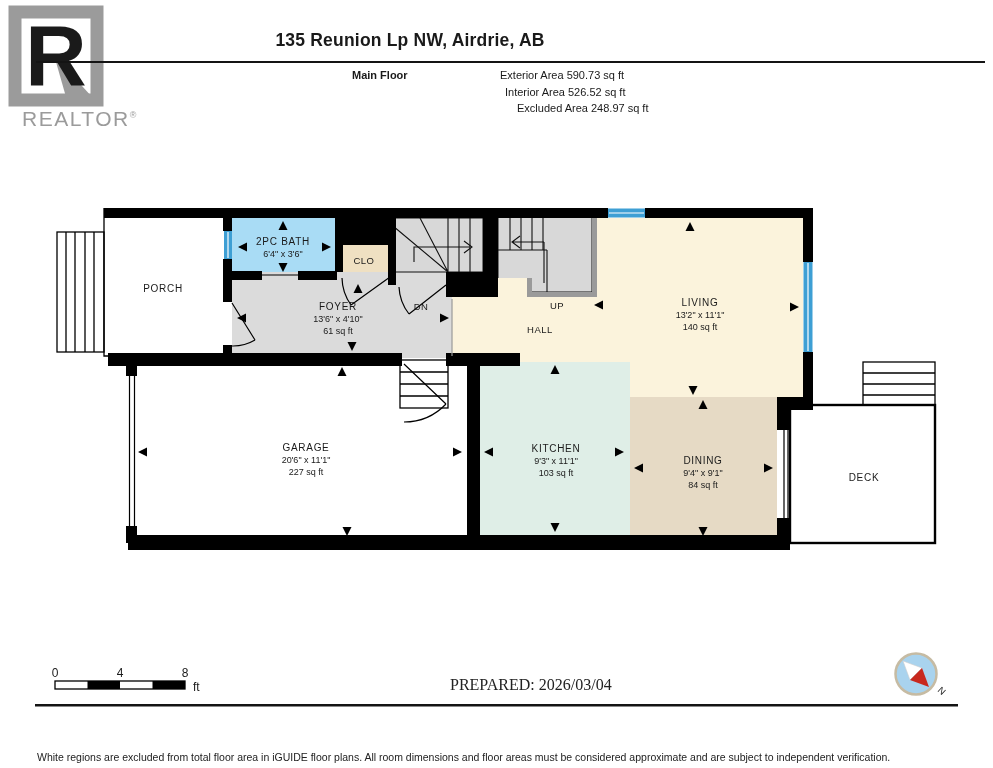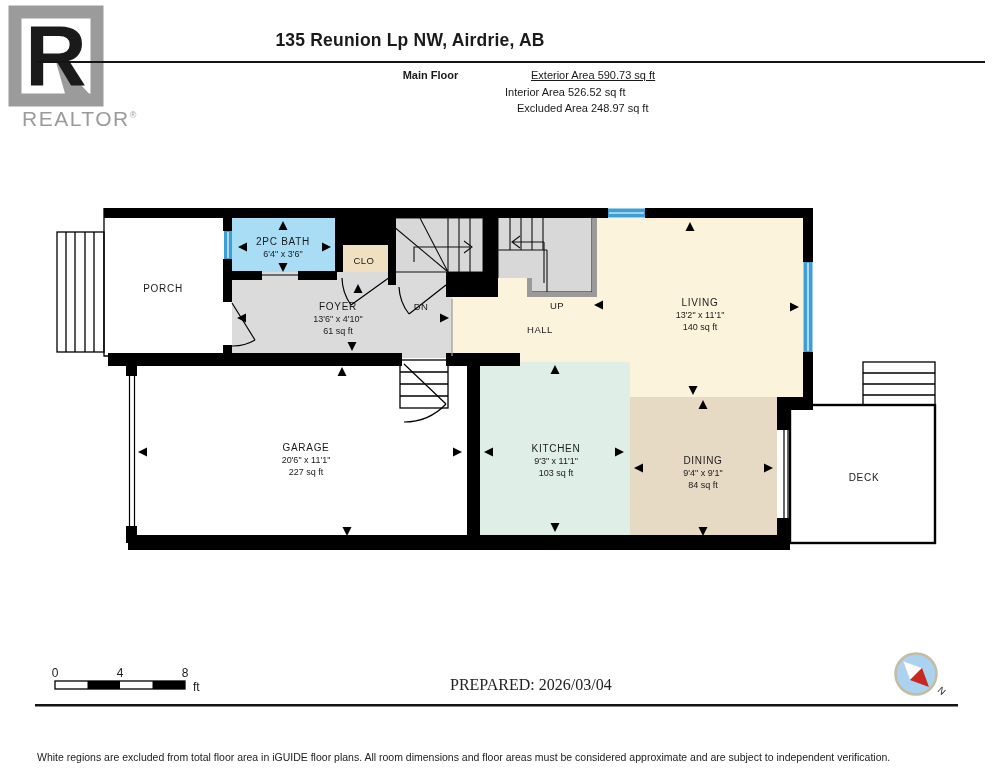--- a/index.html
+++ b/index.html
@@ -199,21 +199,21 @@
     <polygon points="46,50 84,92 58,92" fill="#9b9b9b"></polygon>
     <text x="48" y="80" text-anchor="middle" font-family="DejaVu Serif, serif" font-size="85" font-weight="bold" fill="#9B9B9B">R</text>
   </svg>
   <div class="abs wordmark" style="left:2px;top:107px;margin-left:20px;">
     <span>REALTOR</span><sup>®</sup>
   </div>
 
   <div class="abs title" style="left:0;top:30px;width:820px;text-align:center;">135 Reunion Lp NW, Airdrie, AB</div>
   <div class="abs hline" style="left:36px;top:61px;width:949px;height:2px;"></div>
 
-  <div class="abs statb" style="left:368px;top:69px;width:125px;text-align:center;">Main Floor</div>
-  <div class="abs stat" style="left:531px;top:69px;text-decoration:underline;">Exterior Area 590.73 sq ft</div>
+  <div class="abs statb" style="left:352px;top:69px;width:125px;text-align:left;">Main Floor</div>
+  <div class="abs stat" style="left:500px;top:69px;">Exterior Area 590.73 sq ft</div>
   <div class="abs stat" style="left:505px;top:86px;text-align:center;">Interior Area 526.52 sq ft</div>
   <div class="abs stat" style="left:505px;top:102px;padding-left:12px;">Excluded Area 248.97 sq ft</div>
 
   <div class="abs prepared" style="left:450px;top:676px;">PREPARED: 2026/03/04</div>
   <div class="abs disclaimer" style="left:37px;top:712px;width:930px;margin-top:39px;">White regions are excluded from total floor area in iGUIDE floor plans. All room dimensions and floor areas must be considered approximate and are subject to independent verification.</div>
 
 </div>
 
 </body></html>

